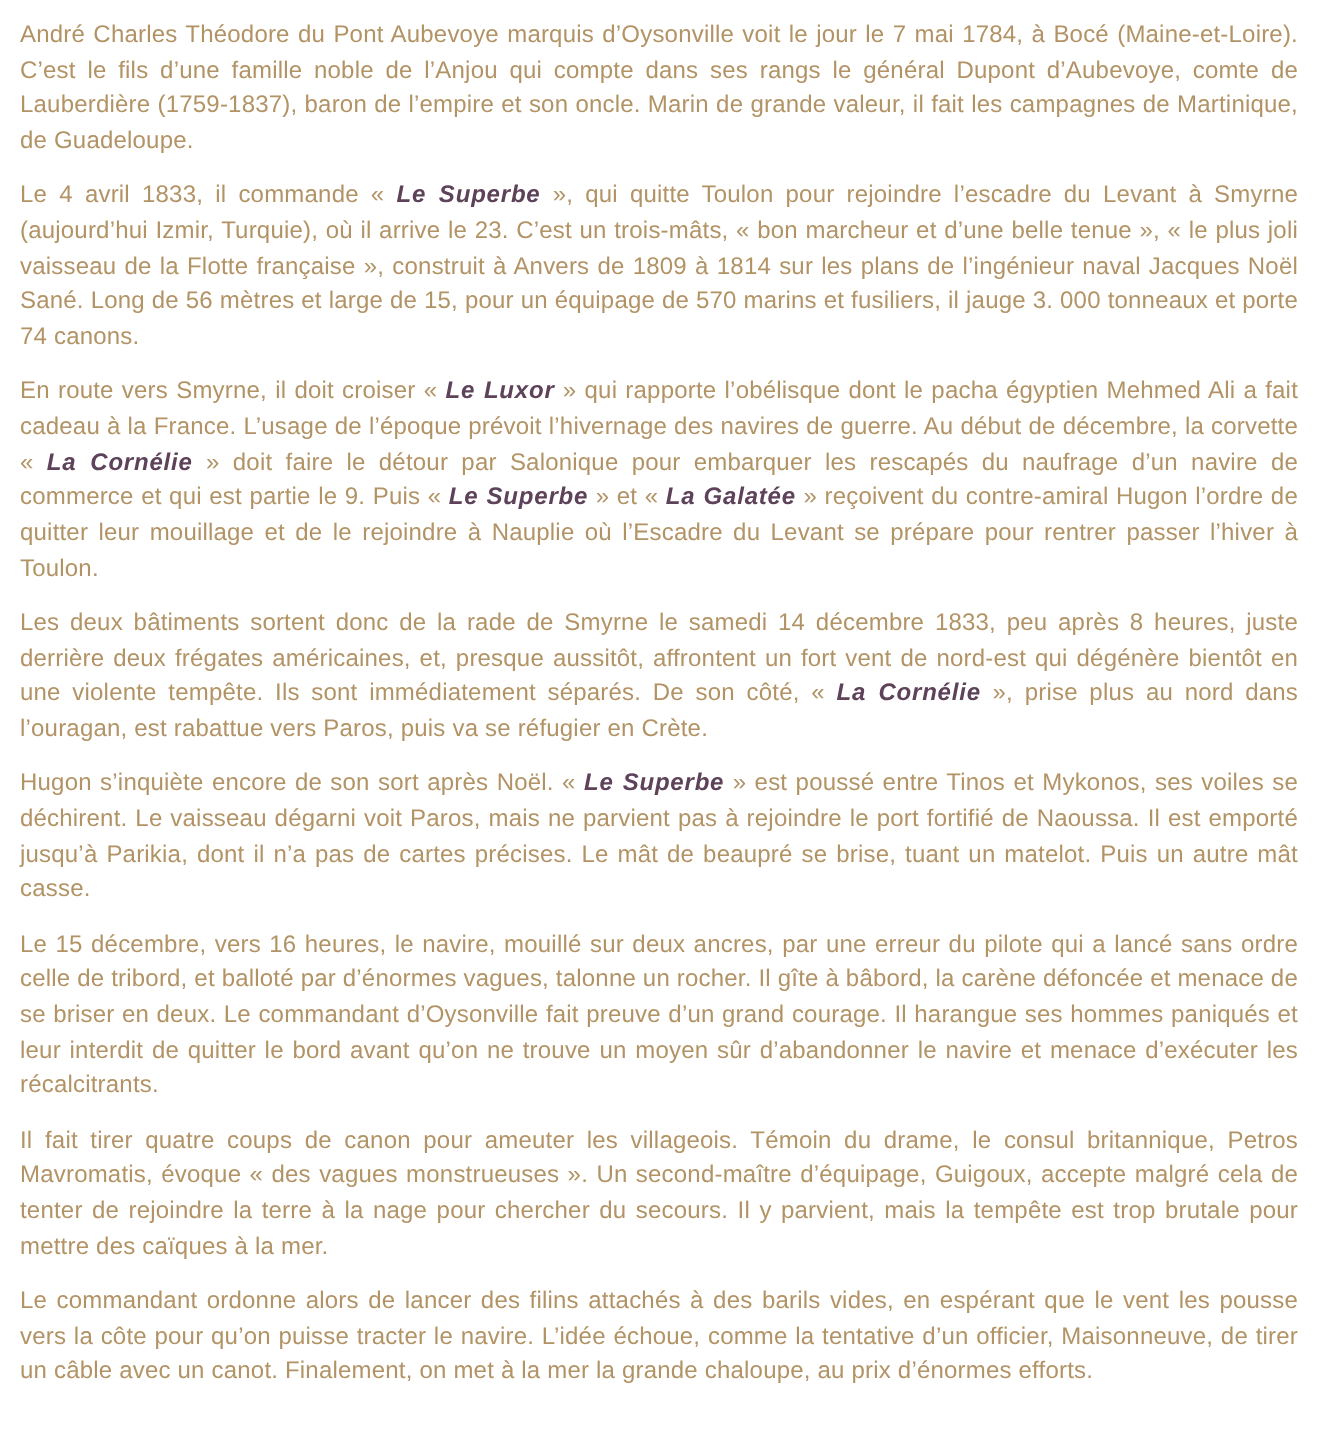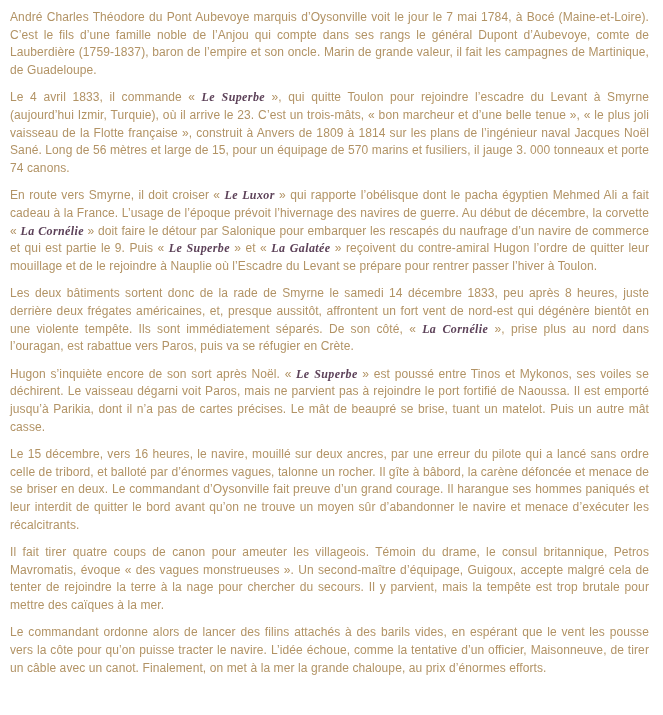--- a/index.html
+++ b/index.html
@@ -20,21 +20,21 @@
     font-size: 12px;
     line-height: 17.7px;
     letter-spacing: 0.1px;
     color: #b29365;
     text-align: justify;
   }
   main p {
     margin: 0 0 9.5px 0;
   }
   .ship {
-    font-family: Liberation Serif, serif;
+    font-family: Liberation Sans, sans-serif;
     font-style: italic;
     font-weight: bold;
     letter-spacing: 0.4px;
     color: #5d4259;
   }
 </style>
 </head>
 <body>
 
 <main data-name="article" style="color: rgb(178, 147, 101); background: rgb(255, 255, 255);">

